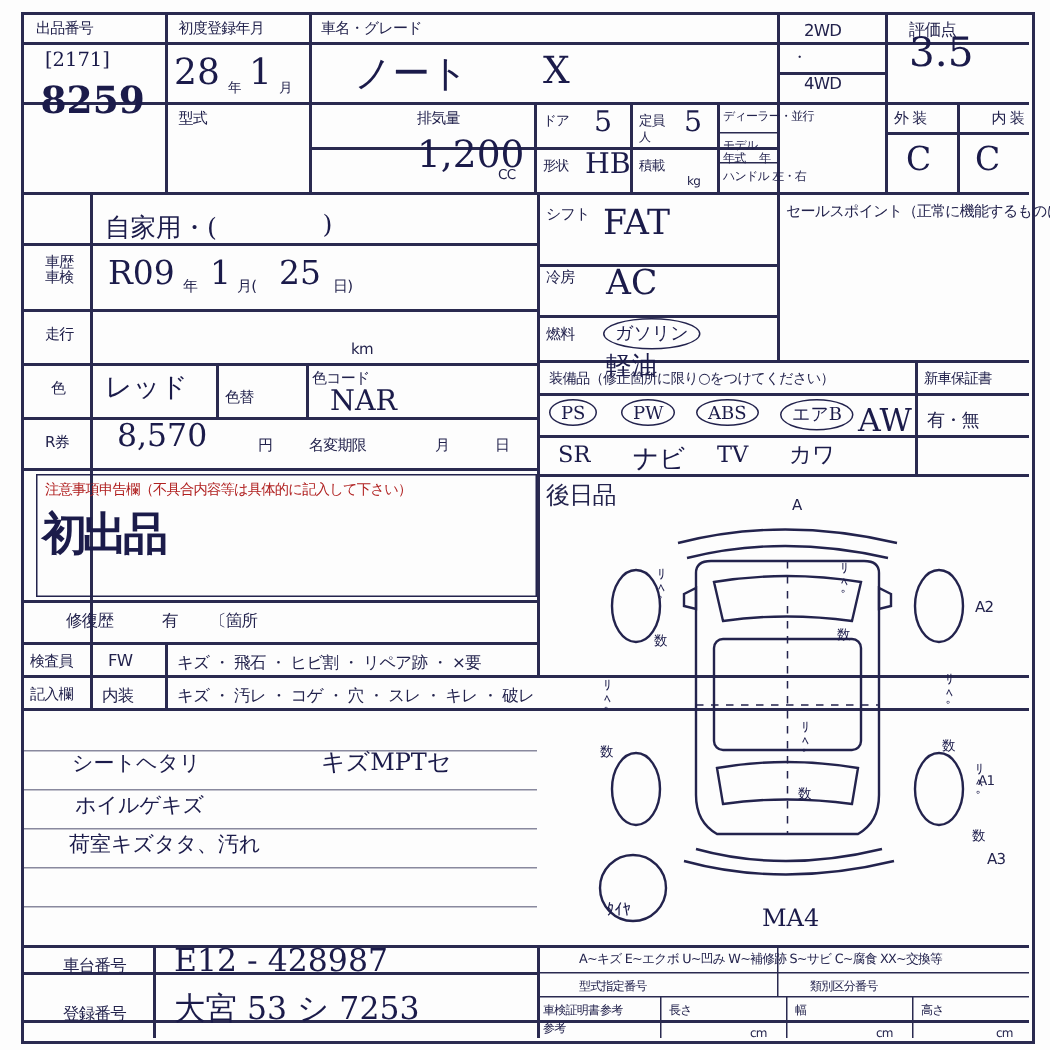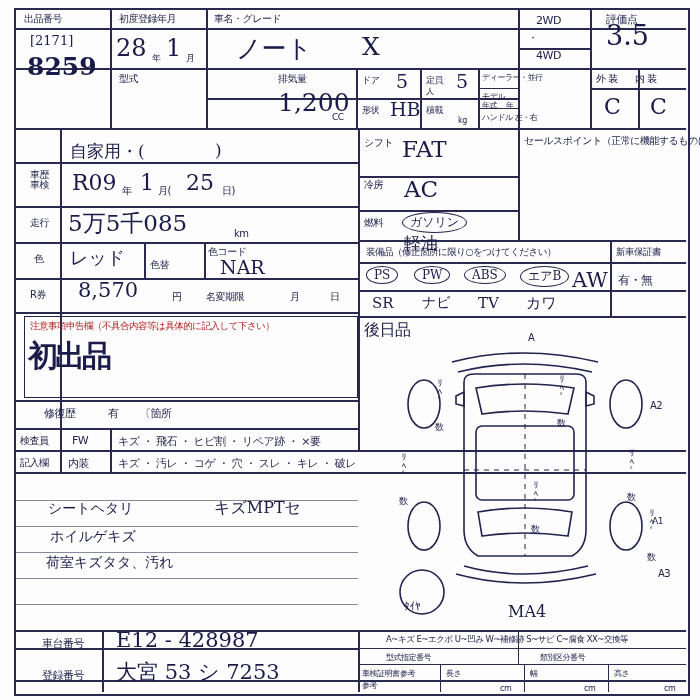--- a/index.html
+++ b/index.html
@@ -84,21 +84,21 @@
   <span class="lbl" style="left:426px;top:104px;font-size:9px;">積載</span>
   <span class="lbl" style="left:458px;top:116px;font-size:8px;">kg</span>
 
   <span class="lbl tiny" style="left:482px;top:72px;">ディーラー・並行</span>
   <span class="lbl tiny" style="left:482px;top:91px;">モデル</span>
   <span class="lbl tiny" style="left:482px;top:100px;">年式</span>
   <span class="lbl tiny" style="left:506px;top:100px;">年</span>
   <span class="lbl tiny" style="left:482px;top:112px;">ハンドル 左・右</span>
 
   <span class="lbl" style="left:596px;top:72px;font-size:10px;">外 装</span>
-  <span class="lbl" style="left:619px;top:72px;font-size:10px;padding-left:16px;">内 装</span>
+  <span class="lbl" style="left:645px;top:72px;font-size:10px;padding-left:16px;">内 装</span>
   <span class="hw" style="left:604px;top:94px;font-size:22px;">C</span>
   <span class="hw" style="left:650px;top:94px;font-size:22px;">C</span>
 
   <div class="line" style="left:14px;top:162px;width:344px;height:1.5px;"></div>
   <div class="line" style="left:14px;top:206px;width:344px;height:1.5px;"></div>
   <div class="line" style="left:14px;top:242px;width:344px;height:1.5px;"></div>
   <div class="line" style="left:14px;top:278px;width:344px;height:1.5px;"></div>
   <div class="line" style="left:14px;top:312px;width:344px;height:1.5px;"></div>
   <div class="line" style="left:14px;top:400px;width:344px;height:1.5px;"></div>
   <div class="line" style="left:14px;top:428px;width:344px;height:1.5px;"></div>
@@ -117,21 +117,20 @@
 
   <span class="lbl" style="left:30px;top:178px;">車検</span>
   <span class="hw" style="left:72px;top:170px;font-size:22px;">R09</span>
   <span class="lbl" style="left:122px;top:184px;font-size:10px;">年</span>
   <span class="hw" style="left:140px;top:170px;font-size:22px;">1</span>
   <span class="lbl" style="left:158px;top:184px;font-size:10px;">月(</span>
   <span class="hw" style="left:186px;top:170px;font-size:22px;">25</span>
   <span class="lbl" style="left:222px;top:184px;font-size:10px;">日)</span>
 
   <span class="lbl" style="left:30px;top:216px;">走行</span>
-  <span class="hw" style="left:68px;top:208px;font-size:23px;">5万5千085</span>
   <span class="lbl" style="left:234px;top:228px;font-size:10px;">km</span>
 
   <span class="lbl" style="left:34px;top:252px;">色</span>
   <span class="hw" style="left:70px;top:246px;font-size:18px;">レッド</span>
   <span class="lbl" style="left:150px;top:258px;">色替</span>
   <span class="lbl" style="left:208px;top:245px;">色コード</span>
   <span class="hw" style="left:220px;top:256px;font-size:19px;">NAR</span>
 
   <span class="lbl" style="left:30px;top:288px;">R券</span>
   <span class="hw" style="left:78px;top:278px;font-size:21px;">8,570</span>
@@ -178,21 +177,21 @@
   <span class="lbl" style="left:616px;top:246px;font-size:9.5px;">新車保証書</span>
 
   <span class="hw" style="left:366px;top:266px;font-size:14px;"><span class="ovalw">PS</span></span>
   <span class="hw" style="left:414px;top:266px;font-size:14px;"><span class="ovalw">PW</span></span>
   <span class="hw" style="left:464px;top:266px;font-size:14px;"><span class="ovalw">ABS</span></span>
   <span class="hw" style="left:520px;top:266px;font-size:14px;"><span class="ovalw">エアB</span></span>
   <span class="hw" style="left:572px;top:268px;font-size:21px;">AW</span>
   <span class="lbl" style="left:618px;top:272px;font-size:12px;">有・無</span>
 
   <span class="hw" style="left:372px;top:294px;font-size:15px;">SR</span>
-  <span class="hw" style="left:422px;top:294px;font-size:14px;">ナビ</span>
+  <span class="hw" style="left:422px;top:294px;font-size:17px;">ナビ</span>
   <span class="hw" style="left:478px;top:294px;font-size:15px;">TV</span>
   <span class="hw" style="left:526px;top:294px;font-size:15px;">カワ</span>
   <span class="lbl" style="left:364px;top:320px;font-size:16px;">後日品</span>
 
   <div class="line" style="left:14px;top:500px;width:344px;height:1px;opacity:.55;"></div>
   <div class="line" style="left:14px;top:526px;width:344px;height:1px;opacity:.55;"></div>
   <div class="line" style="left:14px;top:552px;width:344px;height:1px;opacity:.55;"></div>
   <div class="line" style="left:14px;top:578px;width:344px;height:1px;opacity:.55;"></div>
   <div class="line" style="left:14px;top:604px;width:344px;height:1px;opacity:.55;"></div>
   <div class="line" style="left:14px;top:630px;width:672px;height:1.5px;"></div>

